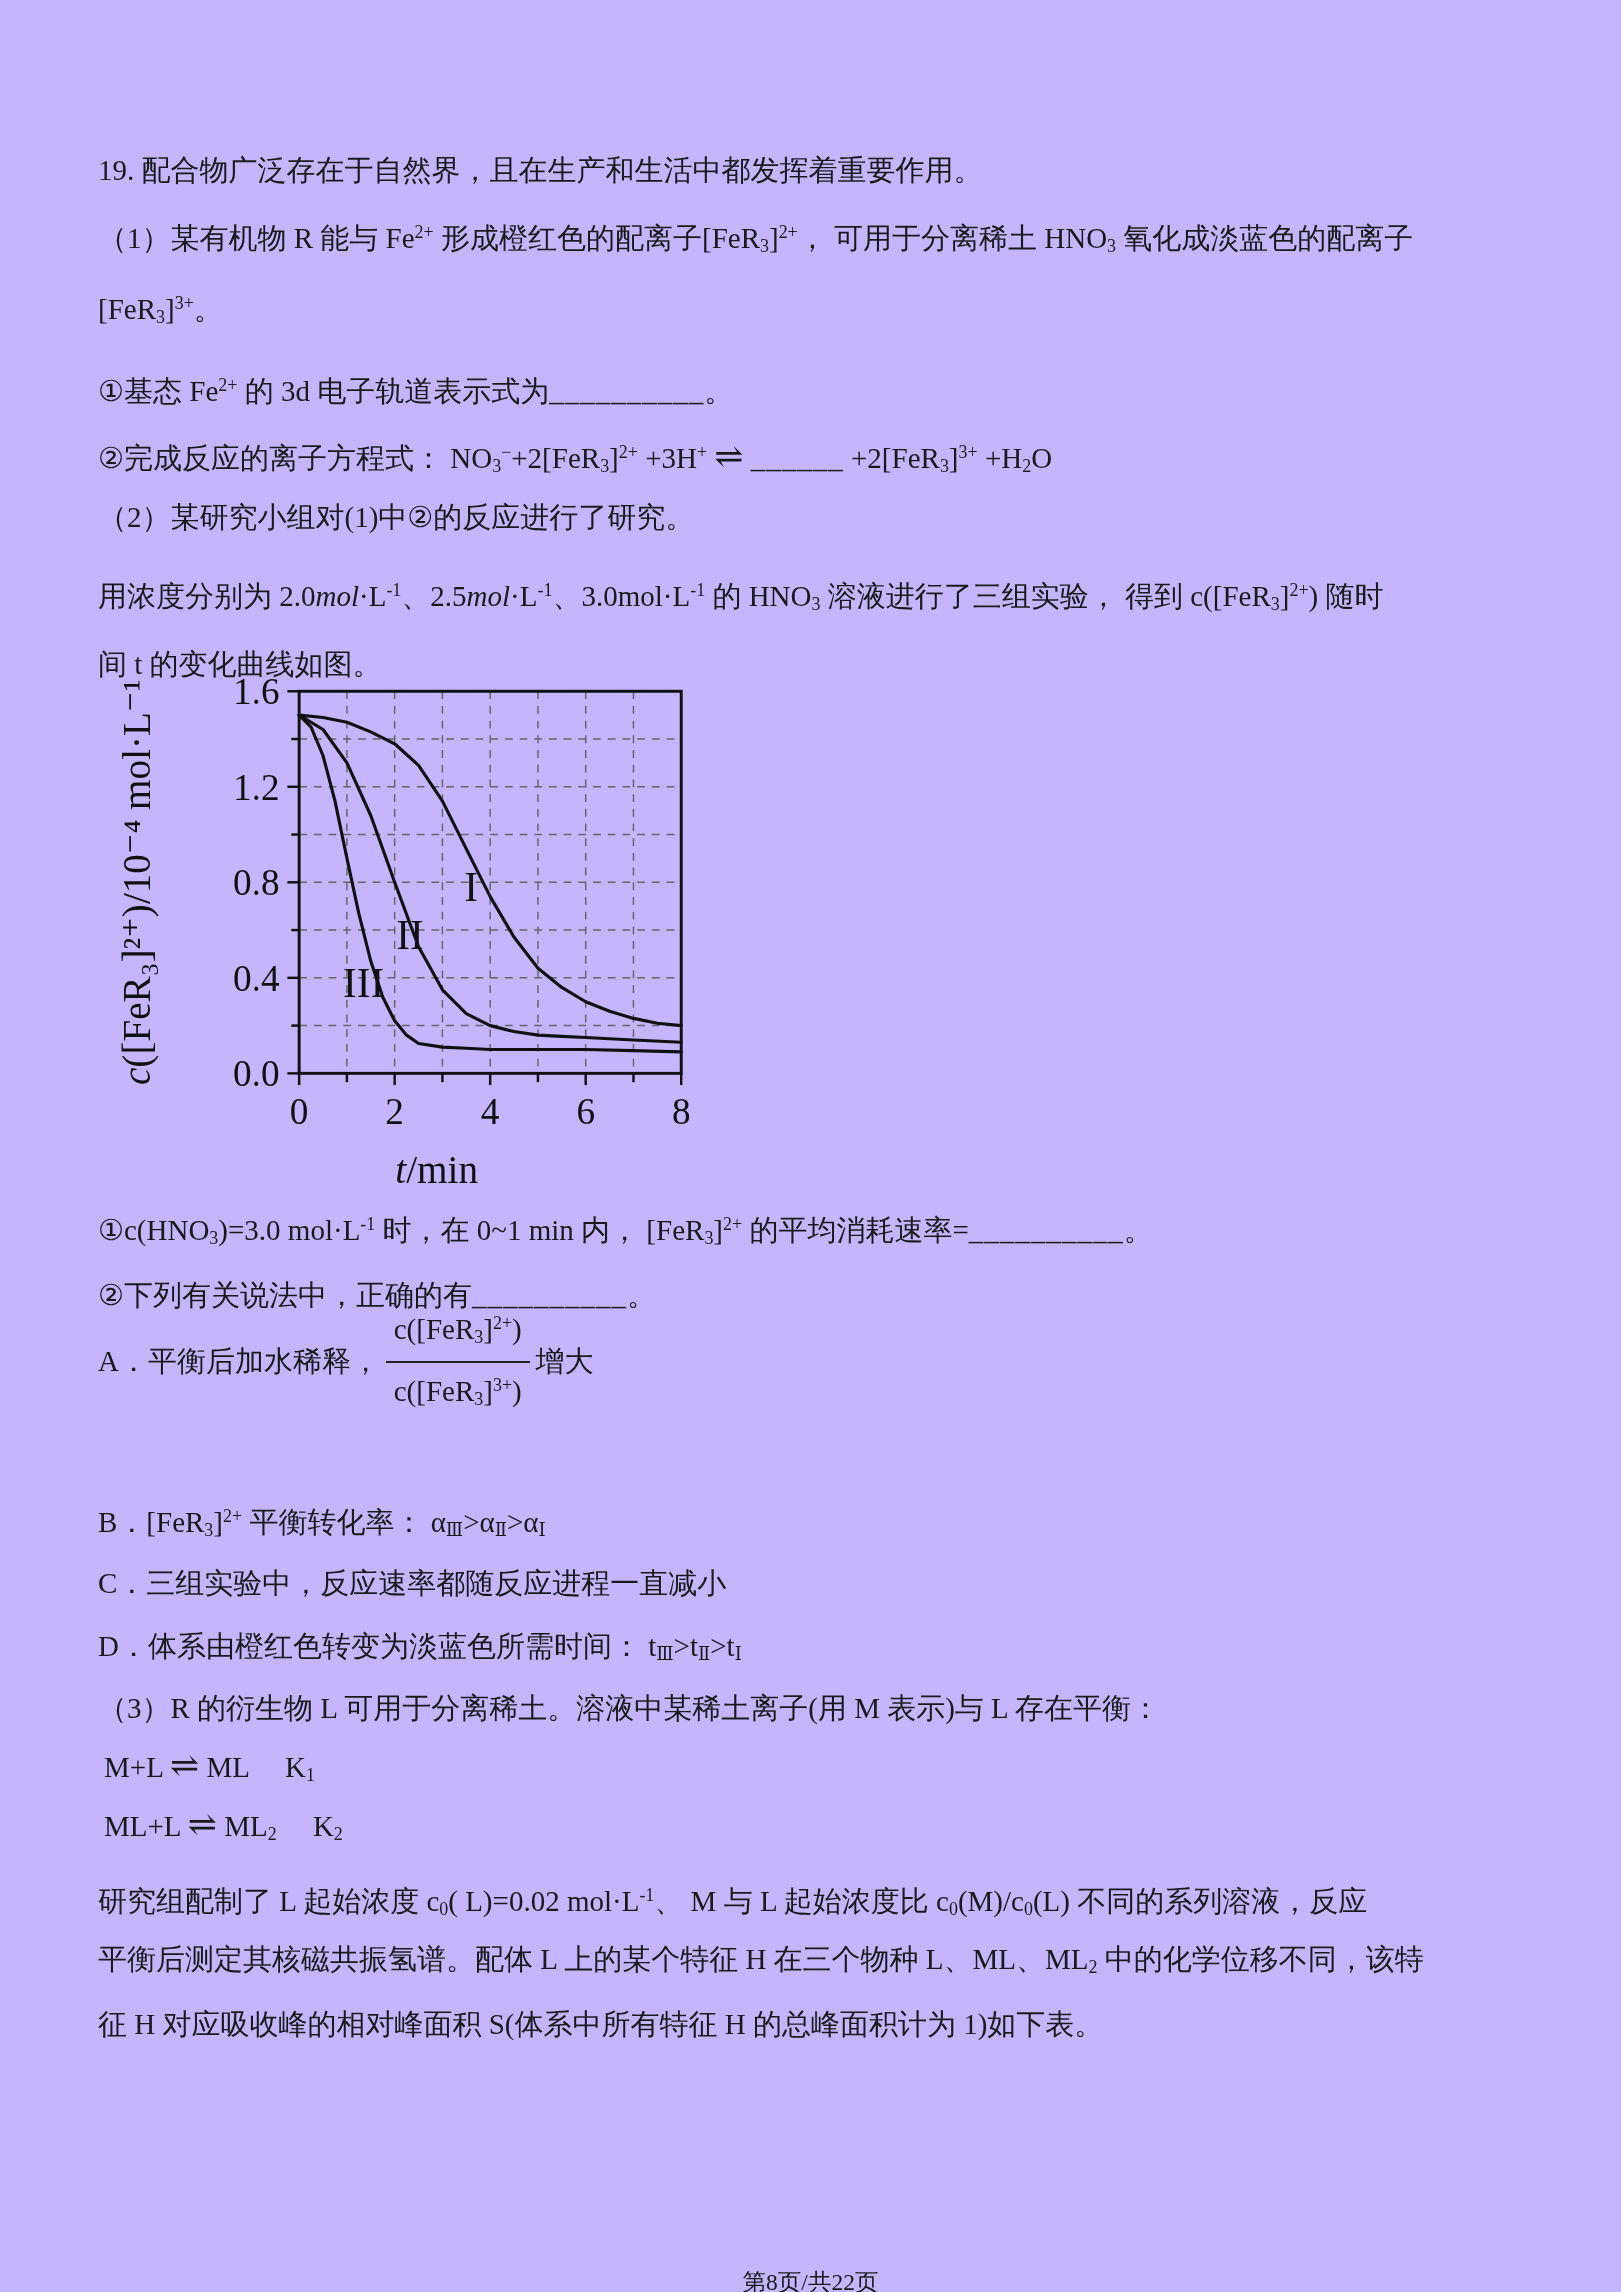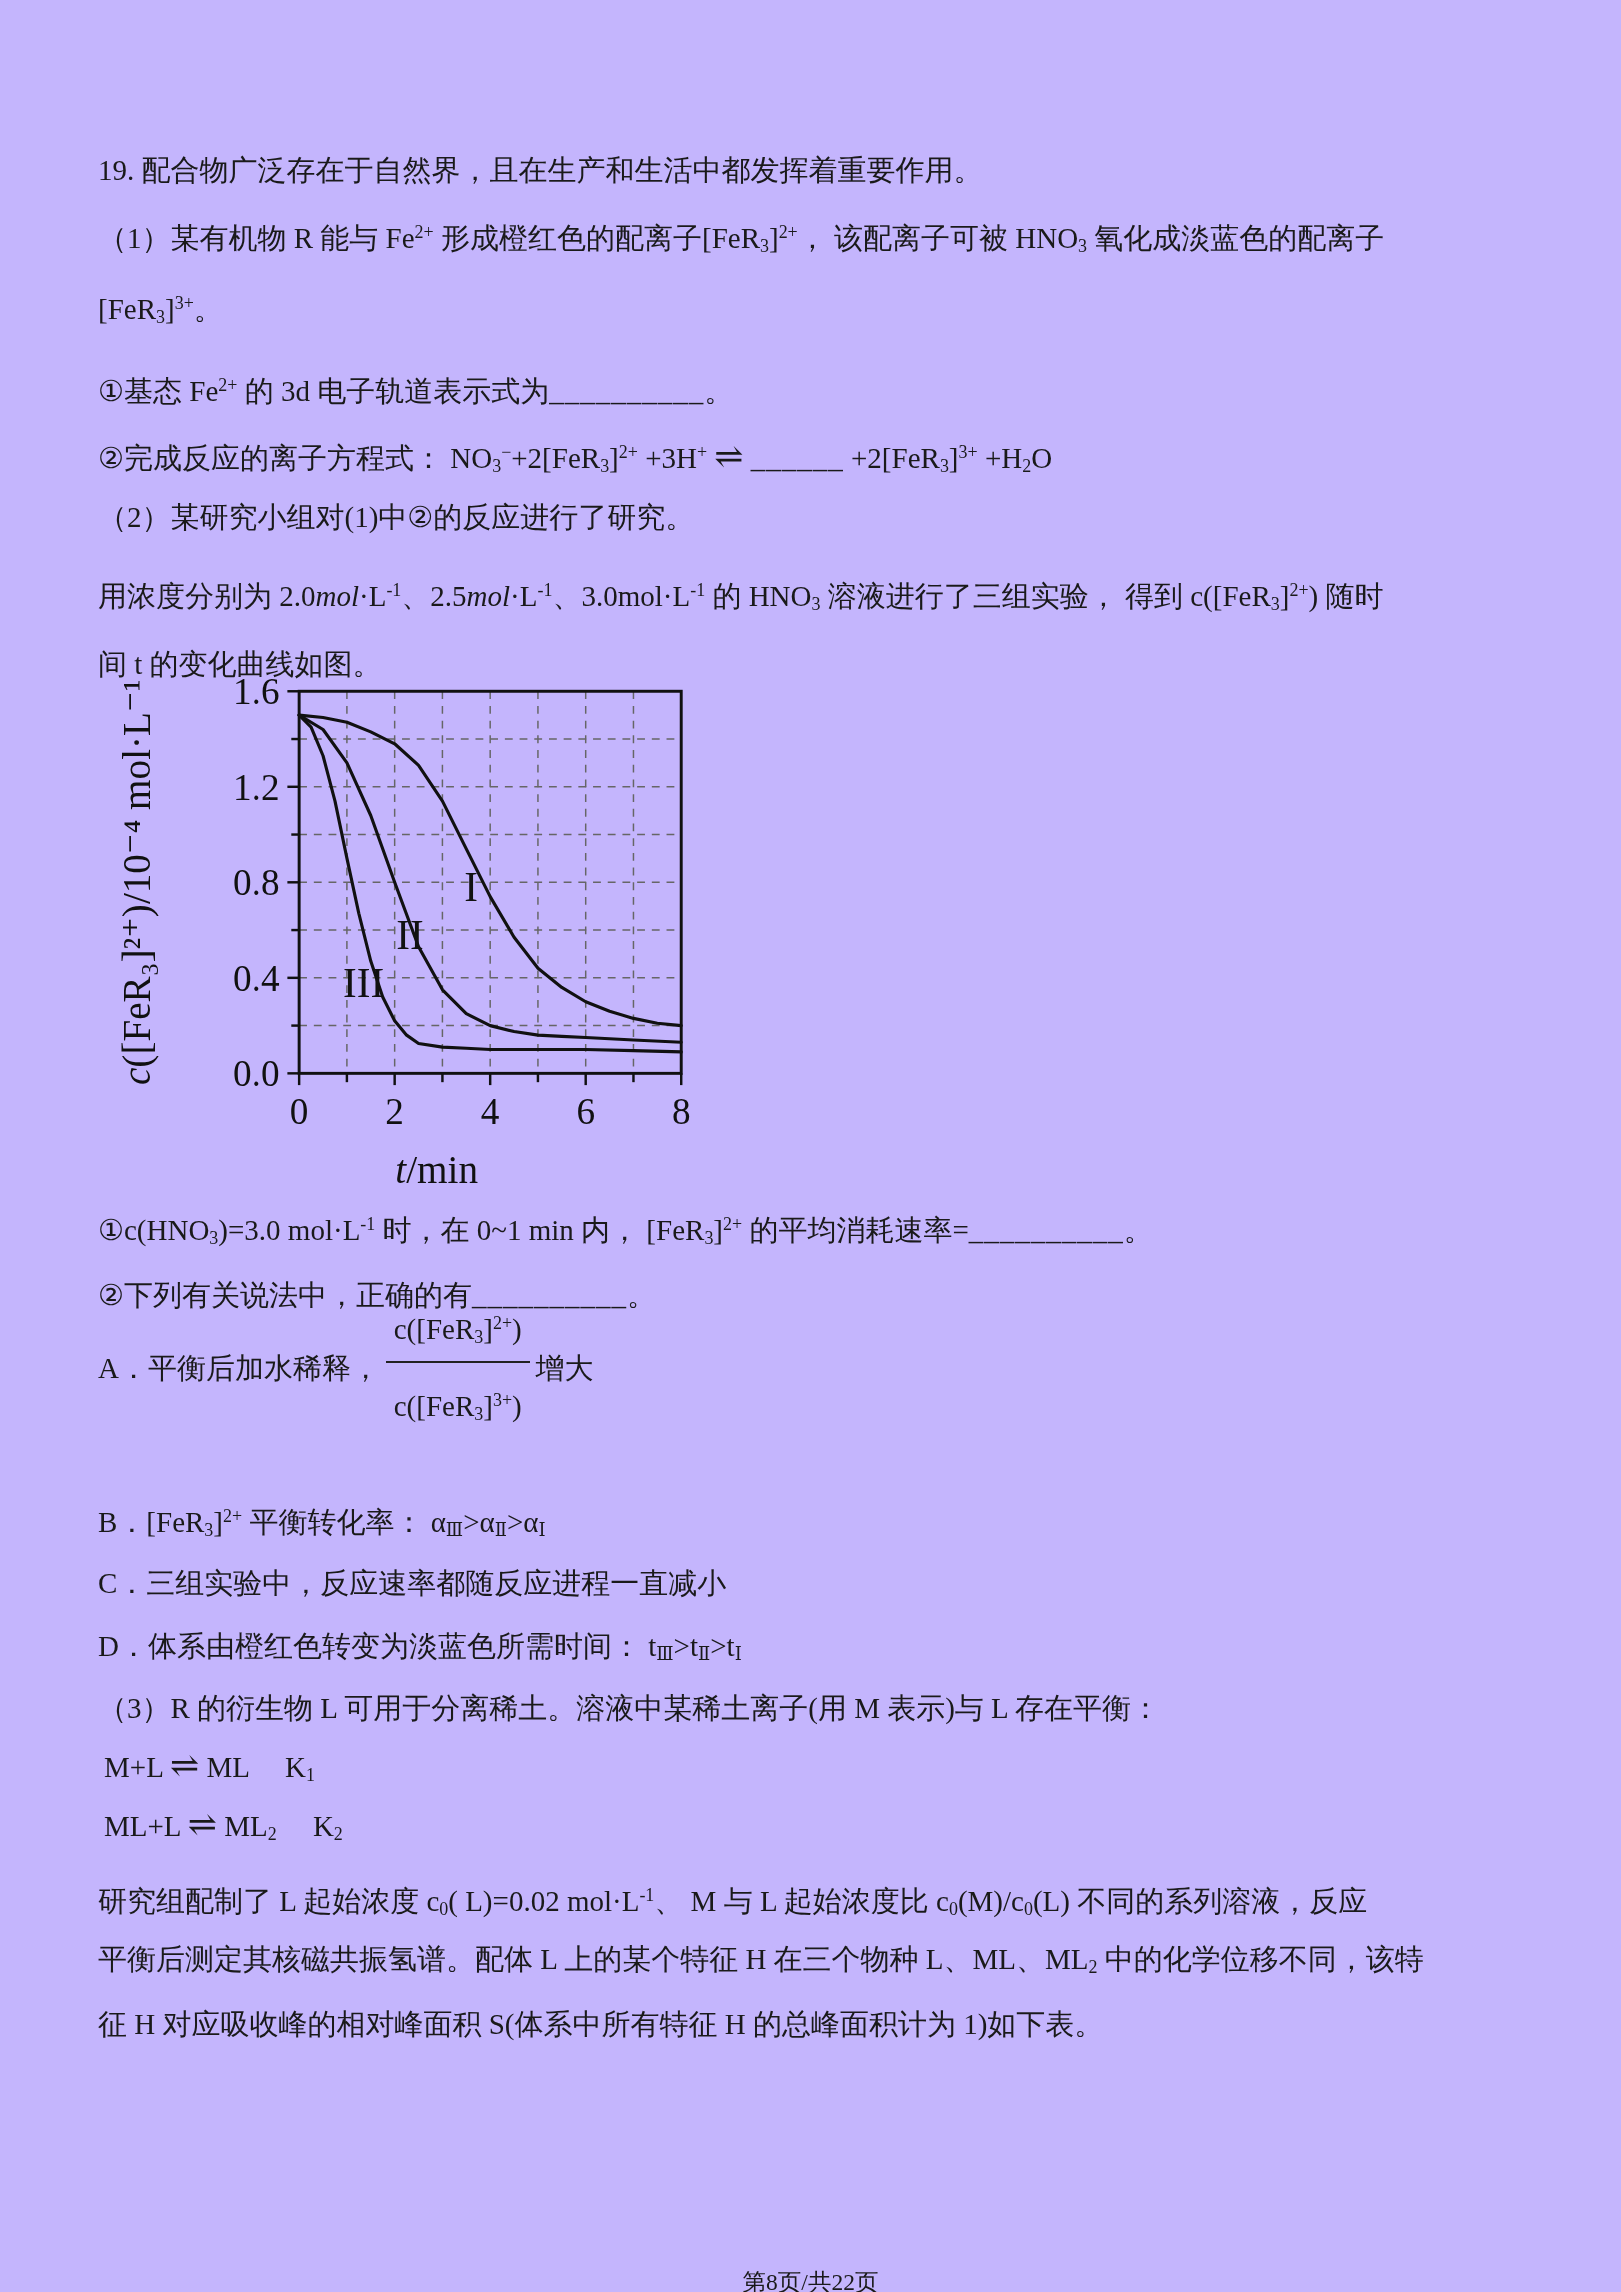--- a/index.html
+++ b/index.html
@@ -23,40 +23,40 @@
   .p-l5{top:402px}.p-l6{top:467px}.p-l7{top:540px}.p-l8{top:614px}
   .p-l10{top:1174px}.p-l11{top:1245px}
   .p-a{top:1304px;display:flex;align-items:center;}
   .p-b{top:1466px}.p-c{top:1533px}.p-d{top:1596px}
   .p-l16{top:1658px}.p-l17{top:1715px;left:104px}.p-l18{top:1774px;left:104px}
   .p-l19{top:1845px}.p-l20{top:1909px}.p-l21{top:1974px}
   .p-footer{top:2237px;left:0;width:100%;text-align:center;font-size:23.5px;}
   
   .frac{display:inline-block;text-align:center;margin:0 6px;line-height:39px;}
   .frac .num{display:block;border-bottom:2px solid #222;padding:0 7.8px 3.9px;}
-  .frac .den{display:block;padding-top:18px;}
+  .frac .den{display:block;padding-top:3px;}
   
   .chart-fig{position:absolute;left:113px;top:647px;margin:0;}
   .chart-fig svg text{font-family:"Liberation Serif","DejaVu Serif","DejaVu Sans",serif;fill:#111;}
   .grid{stroke:#666;stroke-width:1.5;stroke-dasharray:8 7;}
   .frame{fill:none;stroke:#111;stroke-width:3;}
   .tick{stroke:#111;stroke-width:2.5;}
   .curve{fill:none;stroke:#111;stroke-width:3.2;stroke-linejoin:round;stroke-linecap:round;}
   .xlab{font-size:38px;text-anchor:middle;}
   .ylab{font-size:38px;text-anchor:end;}
   .series-label{font-size:42px;}
   .axis-title{font-size:40px;}
 </style>
 </head>
 <body>
 
 <div class="page">
 
   <p class="line p-l1"><span>19. 配合物广泛存在于自然界，且在生产和生活中都发挥着重要作用。</span></p>
-  <p class="line p-l2"><span>（1）某有机物 R 能与 Fe</span><span class="s-sup">2+</span><span> 形成橙红色的配离子[FeR</span><span class="s-sub">3</span><span>]</span><span class="s-sup">2+</span><span>， 该配离子可被 HNO</span><span class="s-sub">3</span><span> 氧化成淡蓝色的配离子</span></p>
+  <p class="line p-l2"><span>（1）某有机物 R 能与 Fe</span><span class="s-sup">2+</span><span> 形成橙红色的配离子[FeR</span><span class="s-sub">3</span><span>]</span><span class="s-sup">2+</span><span>， 可用于分离稀土 HNO</span><span class="s-sub">3</span><span> 氧化成淡蓝色的配离子</span></p>
   <p class="line p-l3"><span>[FeR</span><span class="s-sub">3</span><span>]</span><span class="s-sup">3+</span><span>。</span></p>
   <p class="line p-l4"><span>①基态 Fe</span><span class="s-sup">2+</span><span> 的 3d 电子轨道表示式为</span><span class="s-u">__________</span><span>。</span></p>
   <p class="line p-l5"><span>②完成反应的离子方程式： NO</span><span class="s-sub">3</span><span class="s-sup">−</span><span>+2[FeR</span><span class="s-sub">3</span><span>]</span><span class="s-sup">2+</span><span> +3H</span><span class="s-sup">+</span><span> </span><span class="s-eq">⇌</span><span> </span><span class="s-u">______</span><span> +2[FeR</span><span class="s-sub">3</span><span>]</span><span class="s-sup">3+</span><span> +H</span><span class="s-sub">2</span><span>O</span></p>
   <p class="line p-l6"><span>（2）某研究小组对(1)中②的反应进行了研究。</span></p>
   <p class="line p-l7"><span>用浓度分别为 2.0</span><span class="s-i">mol</span><span>·L</span><span class="s-sup">-1</span><span>、2.5</span><span class="s-i">mol</span><span>·L</span><span class="s-sup">-1</span><span>、3.0mol·L</span><span class="s-sup">-1</span><span> 的 HNO</span><span class="s-sub">3</span><span> 溶液进行了三组实验， 得到 c([FeR</span><span class="s-sub">3</span><span>]</span><span class="s-sup">2+</span><span>) 随时</span></p>
   <p class="line p-l8"><span>间 t 的变化曲线如图。</span></p>
 
   <figure class="chart-fig">
     <svg id="chart-svg" width="627" height="549" viewBox="0 0 640 560">
         <line x1="238.75" y1="45" x2="238.75" y2="435" class="grid"></line>

